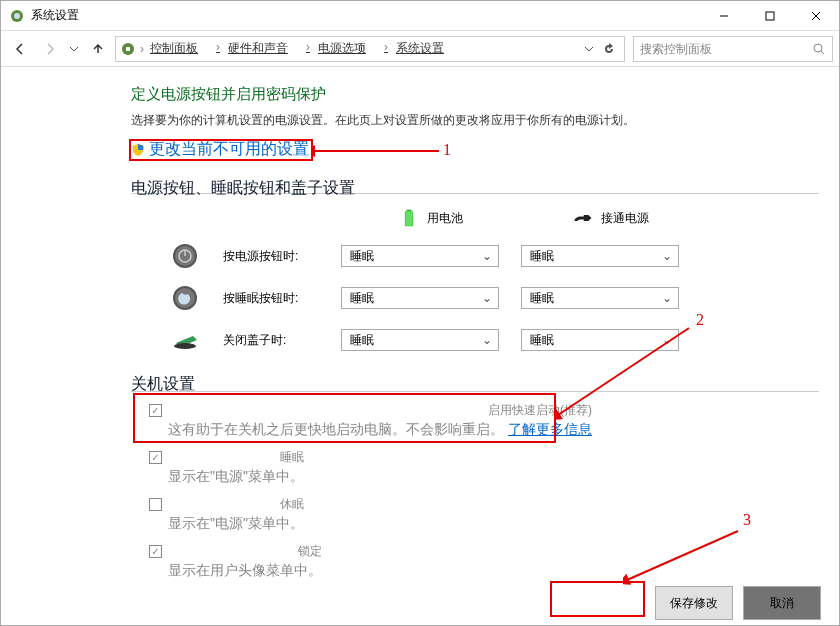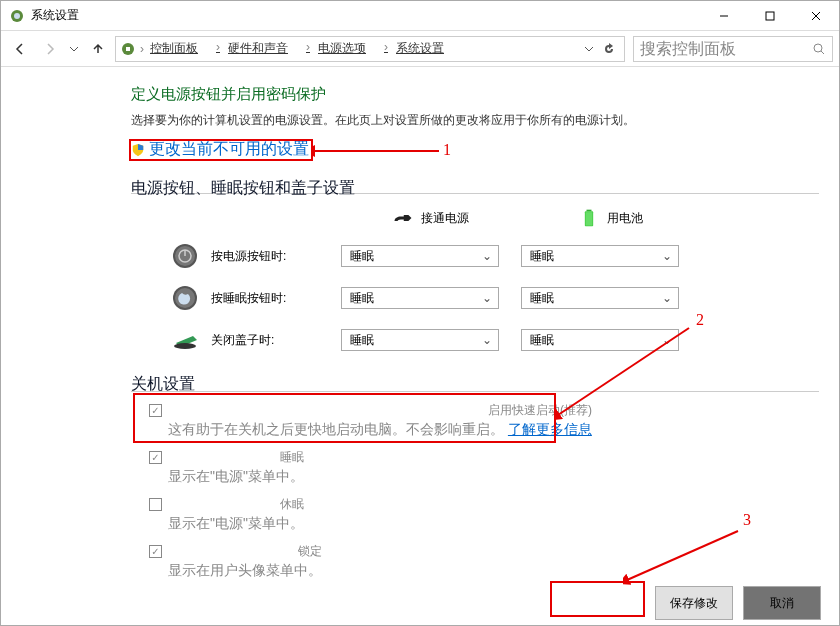--- a/index.html
+++ b/index.html
@@ -13,36 +13,36 @@
 
   .navbar { display: flex; align-items: center; height: 36px; padding: 0 6px; border-bottom: 1px solid #ddd; gap: 4px; }
   .nav-arrow { width: 26px; height: 26px; display: flex; align-items: center; justify-content: center; color: #888; }
   .nav-arrow.enabled { color: #333; }
   .chev-down { width: 14px; display:flex;align-items:center;justify-content:center; color:#555;}
   .address { flex: 1; display: flex; align-items: center; border: 1px solid #ccc; height: 26px; padding: 0 4px; gap: 4px; }
   .crumb { display: flex; align-items: flex-start; gap: 18px; color: #333; padding: 0 2px; text-decoration: underline; }
   .crumb-sep { color: #888; }
   .addr-btns { display:flex; align-items:center; gap:2px; padding:0 4px; margin-left:auto;}
   .search { width: 200px; height: 26px; border: 1px solid #ccc; display: flex; align-items: center; padding: 0 6px; margin-left: 4px; }
-  .search input { border: none; outline: none; width: 100%; font-size: 16px; color: #000; background: transparent; }
+  .search input { border: none; outline: none; width: 100%; font-size: 12px; color: #000; background: transparent; }
   .search input::placeholder { color: #888; }
   .search .sicon { color: #888; }
 
   .content { position: absolute; top: 70px; bottom: 50px; left: 0; right: 0; padding: 14px 20px 0 130px; }
   .heading { color: #0a6b22; font-size: 15px; margin-bottom: 8px; }
   .subtext { color: #333; font-size: 12px; margin-bottom: 10px; }
   .link-shield { display: inline-flex; align-items: center; gap: 4px; color: #0066cc; font-size: 16px; }
   .shield { width: 14px; height: 14px; }
   .hr-section { border-bottom: 1px solid #ccc; margin: 14px 0 0 0; }
   .section-label { color: #0f172a; font-size: 16px; margin: 14px 0 8px 0; }
 
   .modegrid { display: grid; grid-template-columns: 170px 180px 180px; row-gap: 14px; align-items: center; margin-left: 40px; }
   .mode-head { display: flex; align-items: center; gap: 8px; justify-content: center; }
   .mode-head svg, .mode-head .iconimg { width: 20px; height: 20px; }
-  .rowlabel { display: flex; align-items: center; gap: 12px; }
+  .rowlabel { display: flex; align-items: center; gap: 24px; }
   .rowlabel .ricon { width: 28px; height: 28px; display:flex;align-items:center;justify-content:center; }
   .combo { display: flex; align-items: center; justify-content: space-between; border: 1px solid #aaa; background: #fff; height: 22px; padding: 0 6px 0 8px; width: 158px; }
   .combo .chev { color: #555; }
 
   .shutdown { margin-top: 20px; }
   .shutdown .section-label { margin-left: 0; }
   .shutline { border-bottom: 1px solid #ccc; margin-bottom: 10px; }
   .opt { margin-left: 18px; margin-bottom: 10px; display: flex; text-align: right; }
   .opt .cb { width: 13px; height: 13px; border: 1px solid #888; margin-right: 6px; margin-top: 2px; display:flex;align-items:center;justify-content:center; flex-shrink:0;}
   .opt .cb.checked::after { content: '✓'; font-size: 10px; color: #888; line-height: 1; }
@@ -178,35 +178,35 @@
     </a>
 
     <div class="section-label" style="margin-top:18px">电源按钮、睡眠按钮和盖子设置</div>
     <div class="hr-section" style="margin-top:-14px"></div>
 
     <div style="height:14px"></div>
     <div class="modegrid">
       <div></div>
       <div class="mode-head">
         <span>
-            <svg width="26" height="16" viewBox="0 0 26 16">
-              <path d="M2 12 C2 8 6 6 10 6 L14 6 L14 4 L20 4 L24 8 L20 12 L14 12 L14 10 L10 10 C8 10 6 11 6 12 Z" fill="#222"></path>
-            </svg>
-          </span>
-        <span>接通电源</span>
-      </div>
-      <div class="mode-head">
-        <span>
             <svg width="16" height="24" viewBox="0 0 16 24">
               <rect x="5" y="2" width="6" height="2" fill="#3a3"></rect>
               <rect x="3" y="4" width="10" height="18" rx="1" fill="#4c4"></rect>
               <rect x="4" y="5" width="8" height="16" fill="#6d6"></rect>
             </svg>
           </span>
         <span>用电池</span>
+      </div>
+      <div class="mode-head">
+        <span>
+            <svg width="26" height="16" viewBox="0 0 26 16">
+              <path d="M2 12 C2 8 6 6 10 6 L14 6 L14 4 L20 4 L24 8 L20 12 L14 12 L14 10 L10 10 C8 10 6 11 6 12 Z" fill="#222"></path>
+            </svg>
+          </span>
+        <span>接通电源</span>
       </div>
 
       <div class="rowlabel">
         <span class="ricon">
             <svg viewBox="0 0 28 28">
               <circle cx="14" cy="14" r="12" fill="#555"></circle>
               <circle cx="14" cy="14" r="10" fill="#777"></circle>
               <circle cx="14" cy="14" r="6" fill="none" stroke="#ccc" stroke-width="1.5"></circle>
               <line x1="14" y1="8" x2="14" y2="14" stroke="#ccc" stroke-width="1.5"></line>
             </svg>

